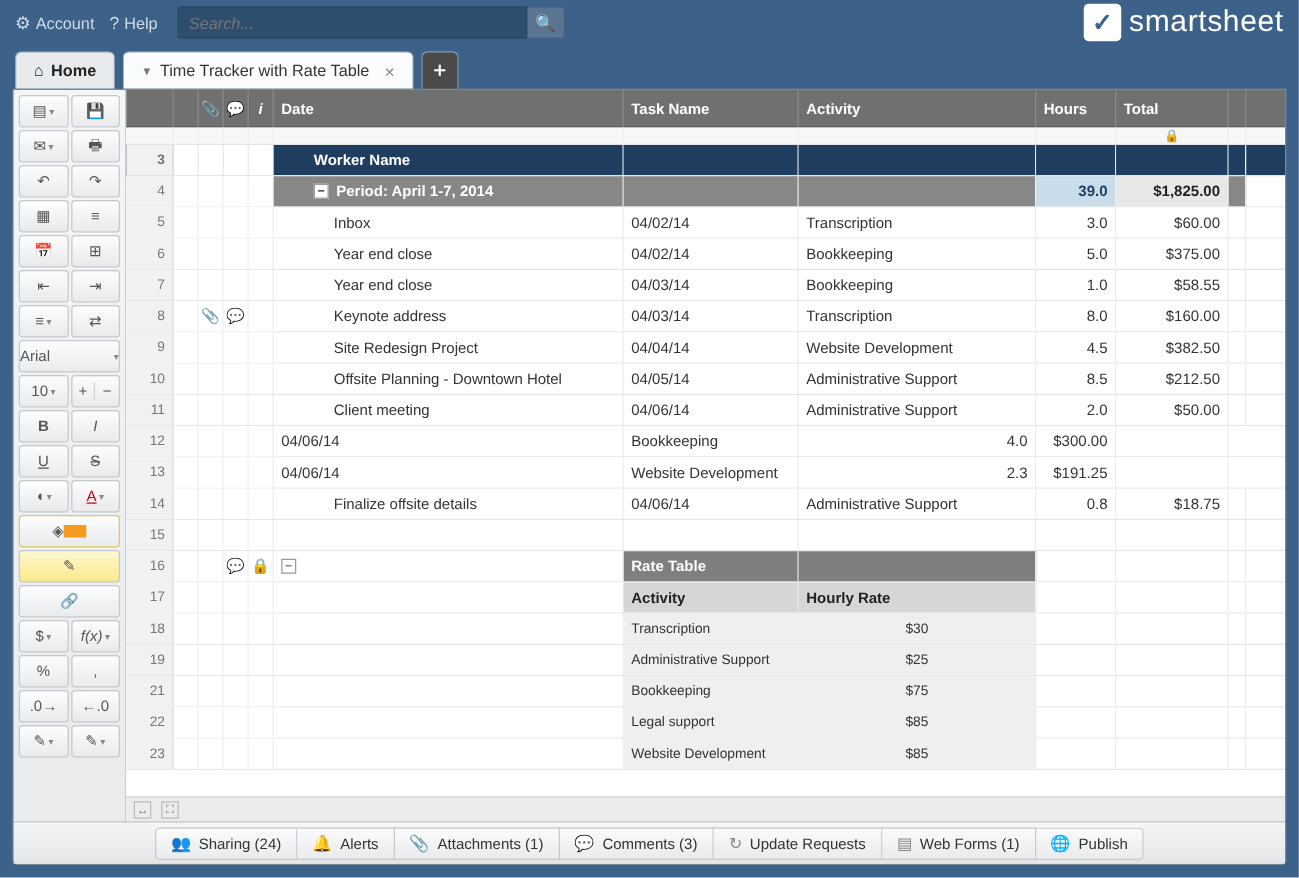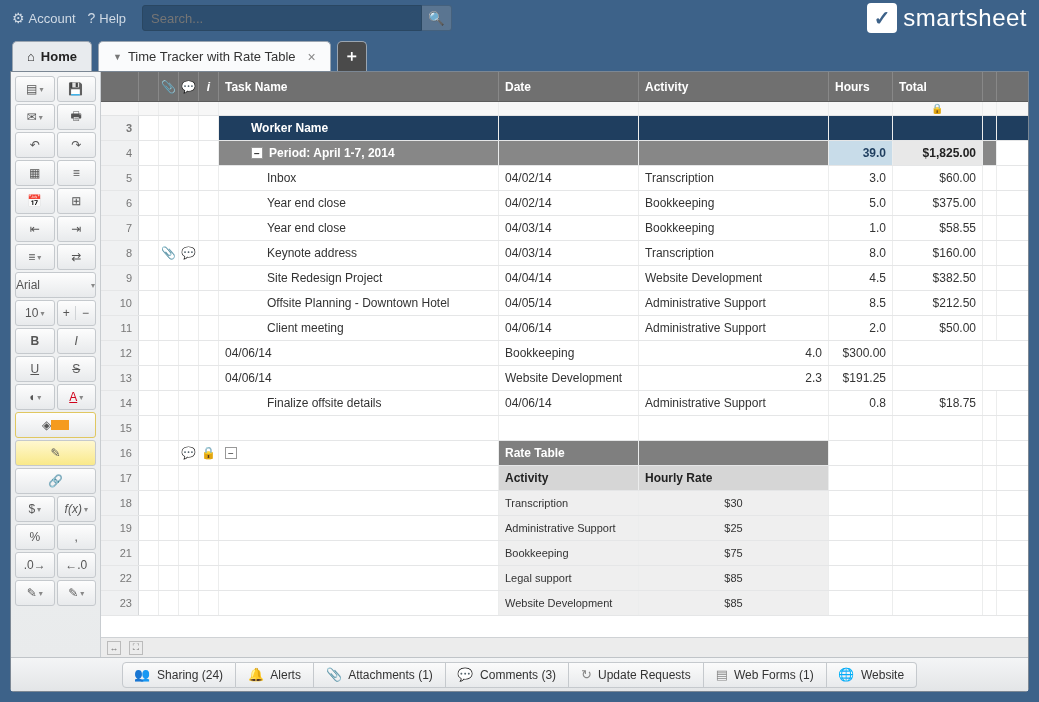--- a/index.html
+++ b/index.html
@@ -3,21 +3,21 @@
 <meta charset="utf-8">
 <style>
 * { box-sizing: border-box; margin: 0; padding: 0; }
 body { font-family: Arial, sans-serif; font-size: 12px; background: #3d6289; width: 1039px; height: 702px; overflow: hidden; position: relative; }
 
 
 .topbar { height: 36px; display: flex; align-items: center; padding: 0 12px; color: #d0dae5; }
 .topbar .link { display: flex; align-items: center; gap: 4px; margin-right: 12px; cursor: pointer; font-size: 13px; }
 .topbar .gear, .topbar .q { font-size: 14px; }
 .search-wrap { display: flex; align-items: center; margin-left: 4px; }
-.search-input { background: #2d4e6f; border: 1px solid #2a4762; color: #b9c6d4; padding: 5px 8px; width: 280px; height: 26px; border-radius: 3px 0 0 3px; outline: none; font-size: 13px; }
+.search-input { background: #2d4e6f; border: 1px solid #2a4762; color: #b9c6d4; font-style: italic; padding: 5px 8px; width: 280px; height: 26px; border-radius: 3px 0 0 3px; outline: none; font-size: 13px; }
 .search-btn { background: #5a7591; border: 1px solid #45617d; border-left: none; width: 30px; height: 26px; border-radius: 0 3px 3px 0; color: #dce5ee; cursor: pointer; display:flex; align-items:center; justify-content:center; }
 .brand { margin-left: auto; display: flex; align-items: center; gap: 6px; color: #fff; font-size: 24px; font-weight: 300; letter-spacing: 0.5px; }
 .brand-icon { width: 30px; height: 30px; background: #fff; border-radius: 4px; display:flex; align-items:center; justify-content:center; color:#3d6289; font-weight:bold; font-size:20px; }
 
 
 .tabstrip { height: 35px; display: flex; align-items: flex-end; padding: 0 10px 0 12px; gap: 6px; }
 .tab { background: #e8ebee; border: 1px solid #9aa5b1; border-bottom: none; border-radius: 5px 5px 0 0; height: 30px; display: flex; align-items: center; padding: 0 14px; font-size: 13px; color: #333; gap: 6px; cursor: pointer; }
 .tab.home { font-weight: bold; color: #222; }
 .tab.active { background: #fafbfc; }
 .tab .close { color: #888; font-size: 14px; margin-left: 6px; }
@@ -194,22 +194,22 @@
         <div class="iconcell"></div>
         <div class="iconcell">
             <span>📎</span>
           </div>
         <div class="iconcell">
             <span>💬</span>
           </div>
         <div class="iconcell">
             <i>i</i>
           </div>
+        <div>Date</div>
         <div>Task Name</div>
-        <div>Date</div>
         <div>Activity</div>
         <div>Hours</div>
         <div>Total</div>
         <div></div>
       </div>
       <div class="lockrow">
         <div></div>
           <div></div>
           <div></div>
           <div></div>
@@ -533,16 +533,16 @@
     <div class="ftab">
         <span class="ico update">↻</span>
         <span>Update Requests</span>
       </div>
     <div class="ftab">
         <span class="ico form">▤</span>
         <span>Web Forms (1)</span>
       </div>
     <div class="ftab">
         <span class="ico globe">🌐</span>
-        <span>Website</span>
+        <span>Publish</span>
       </div>
   </div>
 </div>
 
 </body></html>

